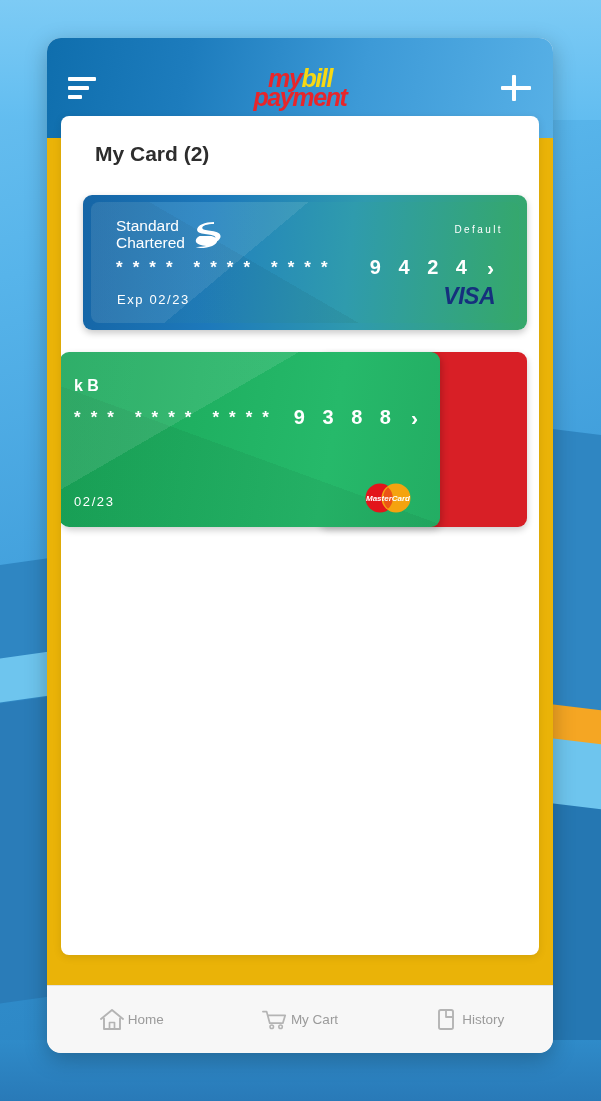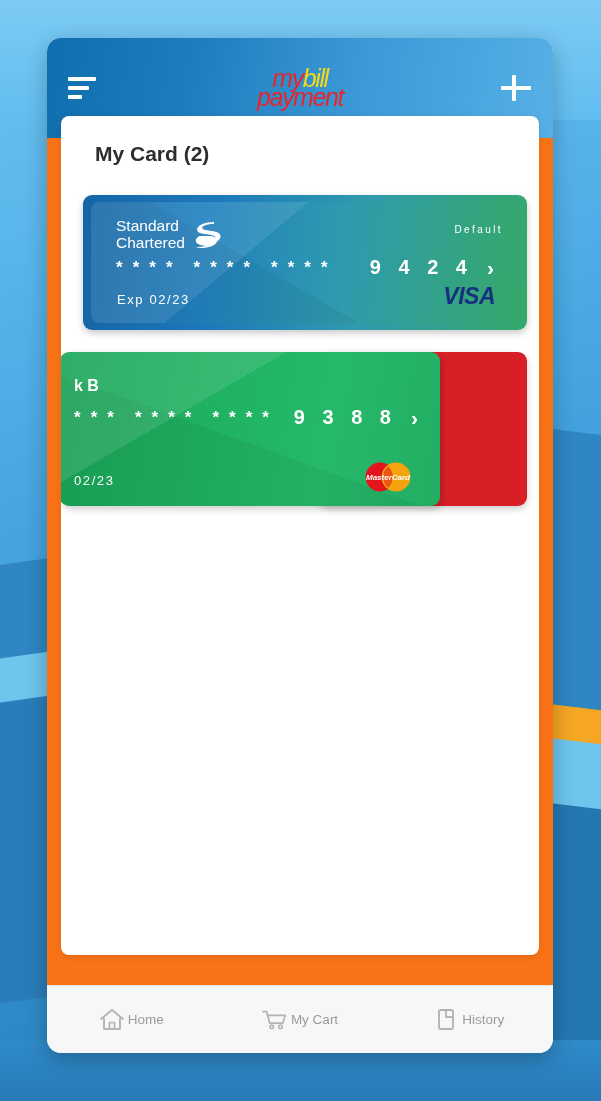--- a/index.html
+++ b/index.html
@@ -83,21 +83,21 @@
   #hamburger i { display:block; height:4px; background:#fff; border-radius:1px; }
   #hamburger i:nth-child(1){ width:28px; }
   #hamburger i:nth-child(2){ width:21px; }
   #hamburger i:nth-child(3){ width:14px; }
 
   #logo {
     position:absolute; left:50%; top:50%;
     transform:translate(-50%,-50%);
     text-align:center;
     line-height:.88;
-    font-weight:normal;
+    font-weight:bold;
     font-style:italic;
     letter-spacing:-1.4px;
   }
   #logo .l1 { font-size:25px; }
   #logo .l2 { font-size:25px; display:block; margin-top:-3px; }
   .lg-red { color:#e8252a; }
   .lg-yel { color:#f7d913; }
 
   #plusbtn {
     position:absolute; right:20px; top:50%;
@@ -107,21 +107,21 @@
   #plusbtn:before, #plusbtn:after {
     content:""; position:absolute; background:#fff; border-radius:1px;
   }
   #plusbtn:before { left:2px; top:15px; width:30px; height:4px; }
   #plusbtn:after  { left:13px; top:4px; width:4px; height:26px; }
 
   
   #bodywrap {
     flex:1 1 auto;
     position:relative;
-    background:#f97316;
+    background:#eab308;
     padding:0 14px;
   }
   #content {
     position:absolute;
     left:14px; right:14px; top:-22px; bottom:30px;
     background:#fff;
     border-radius:8px;
     box-shadow:0 2px 8px rgba(0,0,0,.10);
     overflow:hidden;
   }
@@ -199,21 +199,21 @@
   .visa {
     position:absolute; right:24px; bottom:13px;
     color:#15307d; font-size:23px; font-weight:bold;
     font-style:italic; letter-spacing:-.5px;
   }
 
   
   #card2-row {
     position:relative;
     margin:0 12px 0 13px;
-    height:154px;
+    height:175px;
   }
   #delete-panel {
     position:absolute; right:0; top:0;
     width:208px; height:100%;
     background:#d81f26;
     border-radius:9px;
     display:flex; align-items:center; justify-content:flex-start;
     padding-left:50px;
     box-shadow:0 3px 7px rgba(0,0,0,.2);
   }

